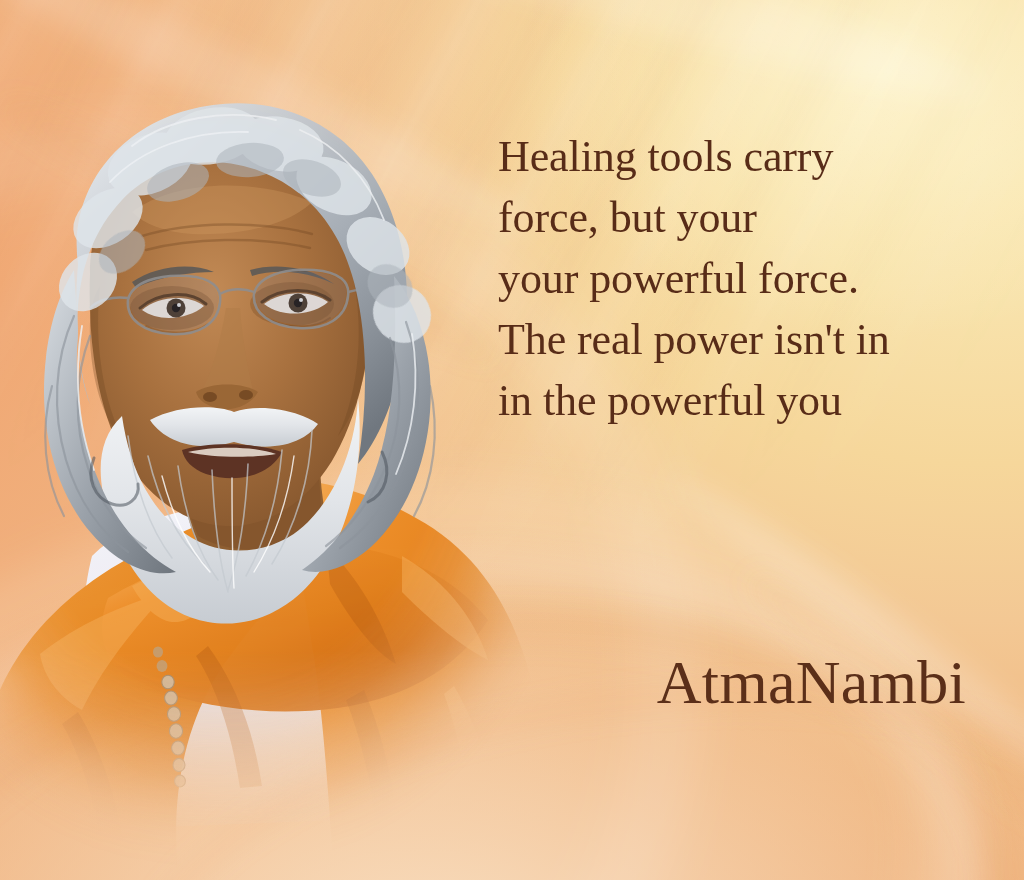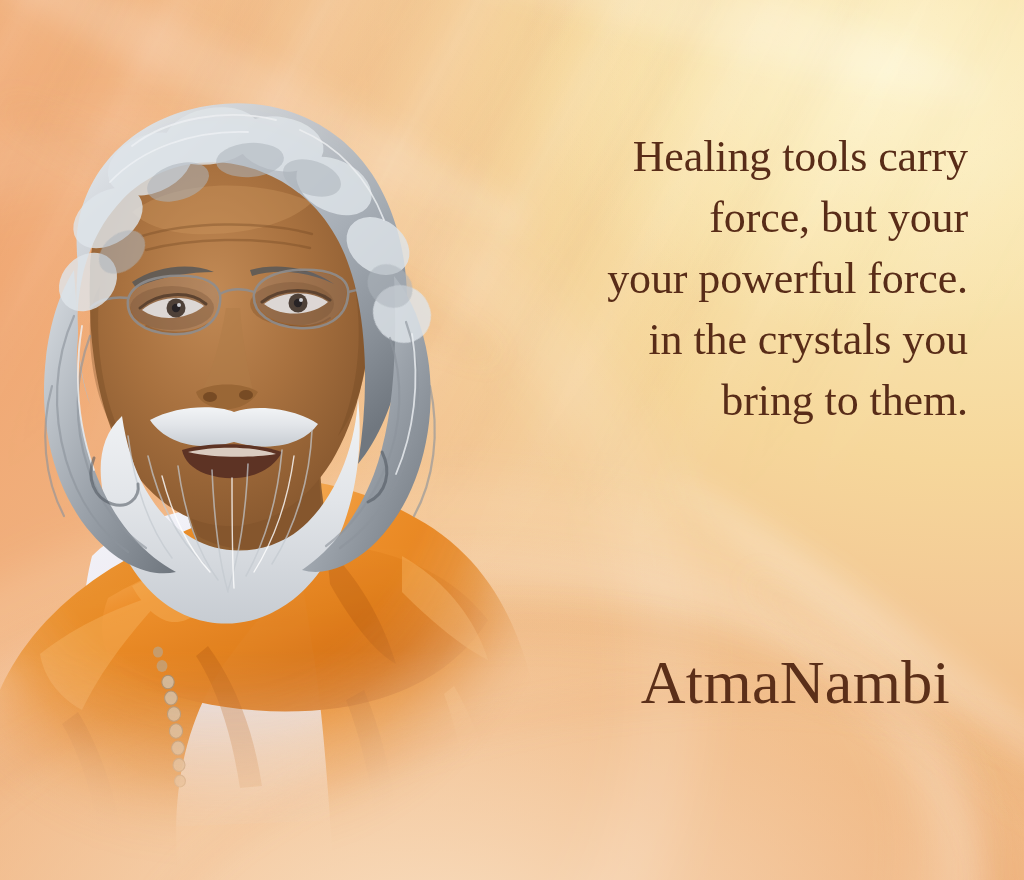--- a/index.html
+++ b/index.html
@@ -65,30 +65,30 @@
   #portrait{
     position:absolute;left:-18px;top:86px;width:580px;height:794px;
     -webkit-mask-image:radial-gradient(70% 62% at 40% 40%, #000 0%, #000 56%, rgba(0,0,0,.92) 68%, rgba(0,0,0,.55) 82%, rgba(0,0,0,0) 97%);
     mask-image:radial-gradient(70% 62% at 40% 40%, #000 0%, #000 56%, rgba(0,0,0,.92) 68%, rgba(0,0,0,.55) 82%, rgba(0,0,0,0) 97%);
   }
   #portrait svg{display:block;width:100%;height:100%;}
 
   
   #quote{
     position:absolute;right:56px;top:126px;width:470px;
-    text-align:right;
+    text-align:left;
     color:#582c18;
     font-size:44px;
     line-height:61px;
     letter-spacing:-.1px;
     text-rendering:optimizeLegibility;
   }
   #quote .qline{display:block;white-space:nowrap;}
   #signature{
-    position:absolute;right:74px;top:642px;
+    position:absolute;right:58px;top:642px;
     color:#5b2f19;
     font-size:62px;
     line-height:80px;
     letter-spacing:.3px;
     white-space:nowrap;
   }
 </style>
 </head>
 <body>
 
@@ -386,19 +386,19 @@
         </g>
 
       </g>
     </svg>
   </div>
 
   <div id="quote">
     <span class="qline">Healing tools carry</span>
     <span class="qline">force, but your</span>
     <span class="qline">your powerful force.</span>
-    <span class="qline">in the crystals you</span>
-    <span class="qline">bring to them.</span>
+    <span class="qline">The real power isn't in</span>
+    <span class="qline">in the powerful you</span>
   </div>
 
   <div id="signature">AtmaNambi</div>
 
 </div>
 
 </body></html>

